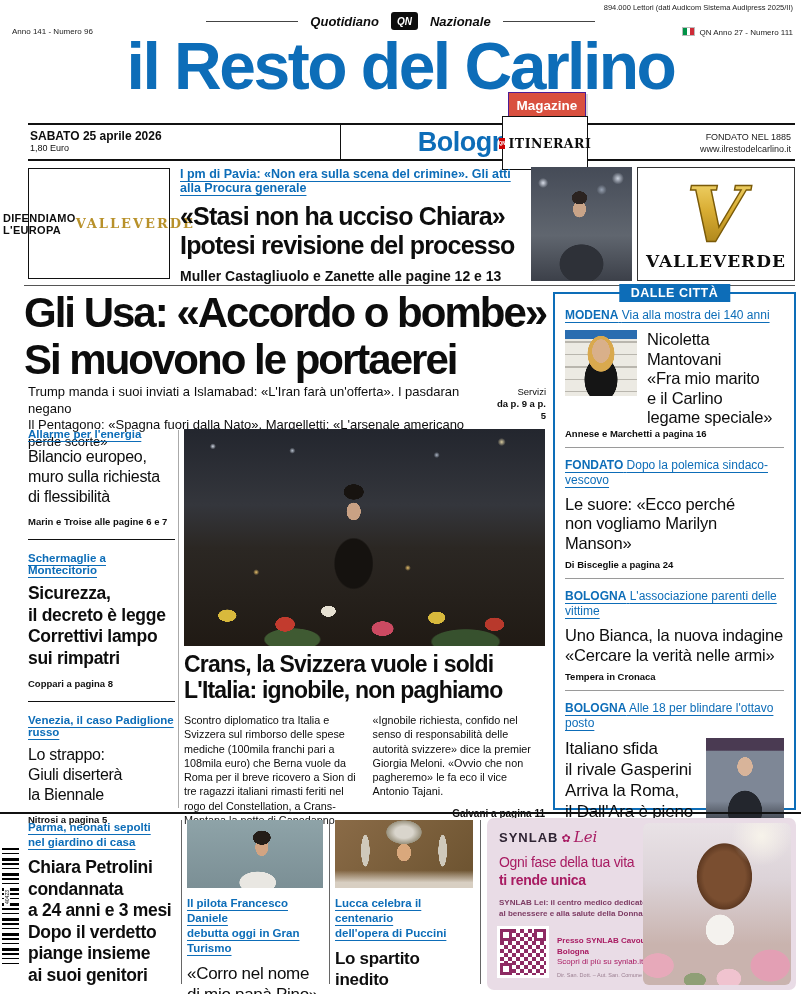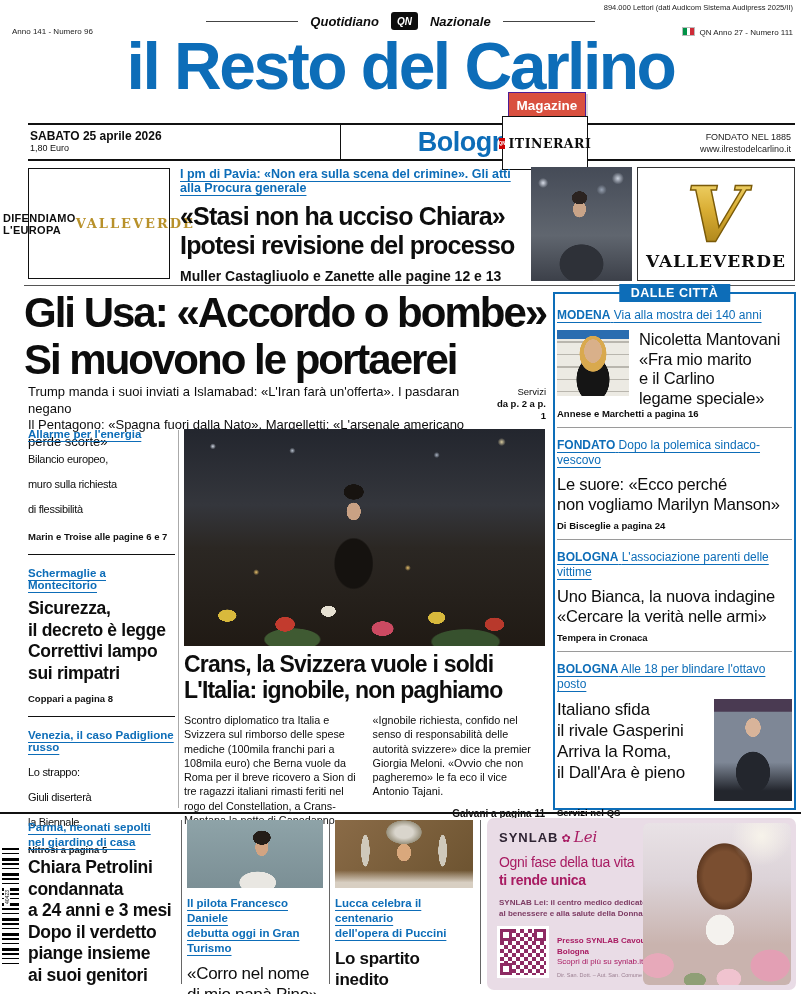--- a/index.html
+++ b/index.html
@@ -61,21 +61,21 @@
   .rule-top{position:absolute;left:24px;right:6px;top:285px;height:1px;background:#555;}
   
   .mainhead{position:absolute;left:24px;top:289px;width:530px;}
   .mainhead div{font-size:42px;line-height:47px;font-weight:900;letter-spacing:-2px;}
   .deck{position:absolute;left:28px;top:384px;width:460px;font-size:13px;line-height:16.5px;font-weight:500;}
   .services{position:absolute;left:490px;top:386px;width:56px;font-size:9.5px;line-height:12px;text-align:right;}
   .services .s2{font-weight:700;}
   
   .leftrail{position:absolute;left:28px;top:428px;width:147px;}
   .leftrail .kicker{font-size:11.5px;font-weight:700;}
-  .lr-hl{font-size:11px;line-height:25px;letter-spacing:-0.3px;margin:7px 0 9px;}
+  .lr-hl{font-size:16px;line-height:20px;letter-spacing:-0.3px;margin:7px 0 9px;}
   .lr-hl.bold{font-weight:800;font-size:17.5px;line-height:21.5px;}
   .lr-rule{border:none;border-top:1.3px solid #111;margin:12px 0;}
   .vr-left{left:178px;top:430px;height:378px;background:#aaa;}
   
   .main-photo{position:absolute;left:184px;top:429px;width:361px;height:217px;
     background-color:#2a2d35;
     background-image:
       radial-gradient(3px 3px at 8% 8%,#cfd6e2,transparent),
       radial-gradient(4px 4px at 88% 6%,#d8cba0,transparent),
       radial-gradient(3px 3px at 70% 12%,#aab4c4,transparent),
@@ -93,21 +93,21 @@
       radial-gradient(ellipse 16px 11px at 86% 90%,#b8392c 60%,transparent 62%),
       radial-gradient(ellipse 45px 18px at 30% 97%,#3f5a32 60%,transparent 64%),
       radial-gradient(ellipse 55px 20px at 78% 98%,#37512e 60%,transparent 64%),
       linear-gradient(180deg,#23262e 0%,#34363c 35%,#2b2723 55%,#201a14 100%);}
   .centerstory{position:absolute;left:184px;top:651px;width:361px;}
   .centerstory h2{font-size:23px;line-height:26px;font-weight:900;letter-spacing:-0.8px;}
   .cs-cols{display:flex;gap:16px;margin-top:10px;}
   .cs-col{width:173px;font-size:10.8px;line-height:14.3px;}
   .cs-byline{text-align:right;margin-top:8px;font-size:10px;font-weight:700;}
   
-  .rightrail{position:absolute;left:553px;top:292px;width:243px;height:518px;border:2px solid var(--blue);padding:0 2px;}
+  .rightrail{position:absolute;left:553px;top:292px;width:243px;height:518px;border:2px solid var(--blue);padding:0 10px;}
   .rr-badge{position:absolute;top:-10px;left:50%;transform:translateX(-50%);background:var(--blue);color:#fff;font-size:12.5px;font-weight:800;letter-spacing:0.5px;padding:2px 12px;white-space:nowrap;}
   .cityline{font-size:12px;line-height:15px;}
   .cityline .city{font-weight:800;}
   .rr-hl{font-size:16.5px;line-height:19.5px;letter-spacing:-0.2px;margin:7px 0 6px;}
   .rr-byline{font-size:9.5px;font-weight:600;margin-bottom:8px;}
   .rr-div{border:none;border-top:1px solid #9a9a9a;margin:8px 0 10px;}
   .rr-row{display:flex;gap:10px;margin-top:7px;}
   .modena-photo{width:72px;height:66px;flex:0 0 72px;
     background-color:#eceae3;
     background-image:
@@ -271,21 +271,21 @@
   <div class="rule-top"></div>
 
   <div class="mainhead">
     <div>Gli Usa: «Accordo o bombe»</div>
     <div>Si muovono le portaerei</div>
   </div>
   <div class="deck pre">Trump manda i suoi inviati a Islamabad: «L'Iran farà un'offerta». I pasdaran negano
 Il Pentagono: «Spagna fuori dalla Nato». Margelletti: «L'arsenale americano perde scorte»</div>
   <div class="services">
     <span style="display:block;">Servizi</span>
-    <span class="s2" style="display:block;">da p. 2 a p. 1</span>
+    <span class="s2" style="display:block;">da p. 9 a p. 5</span>
   </div>
 
   <div class="leftrail">
     <div>
       <div class="kicker">Allarme per l'energia</div>
       <div class="lr-hl pre">Bilancio europeo,
 muro sulla richiesta
 di flessibilità</div>
       <div class="byline">Marin e Troise alle pagine 6 e 7</div>
     </div>

